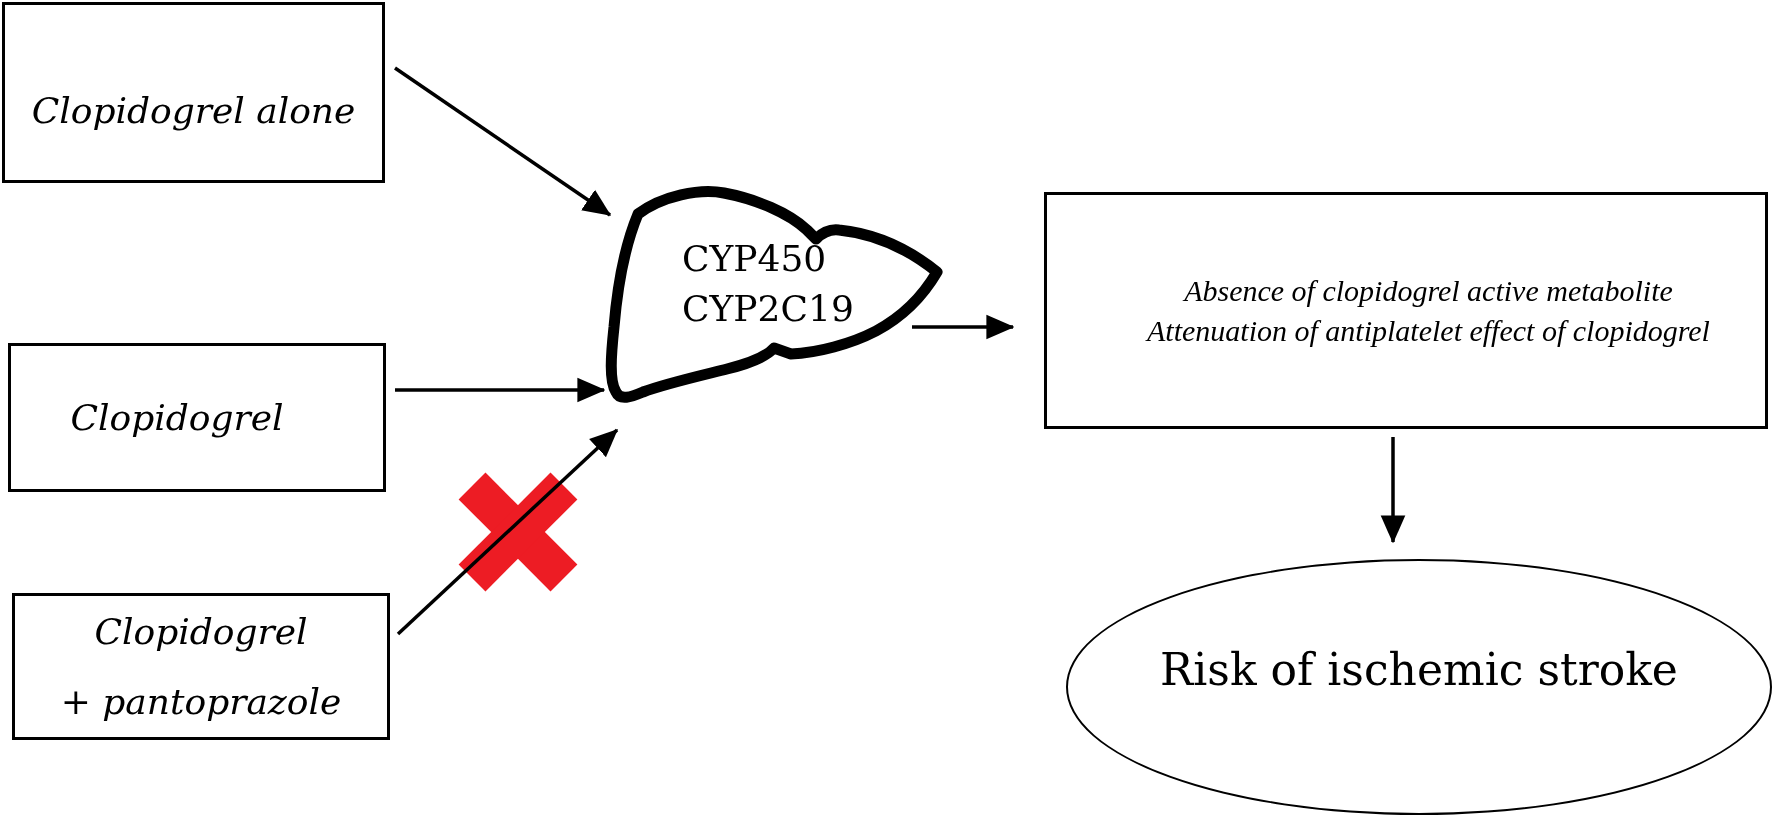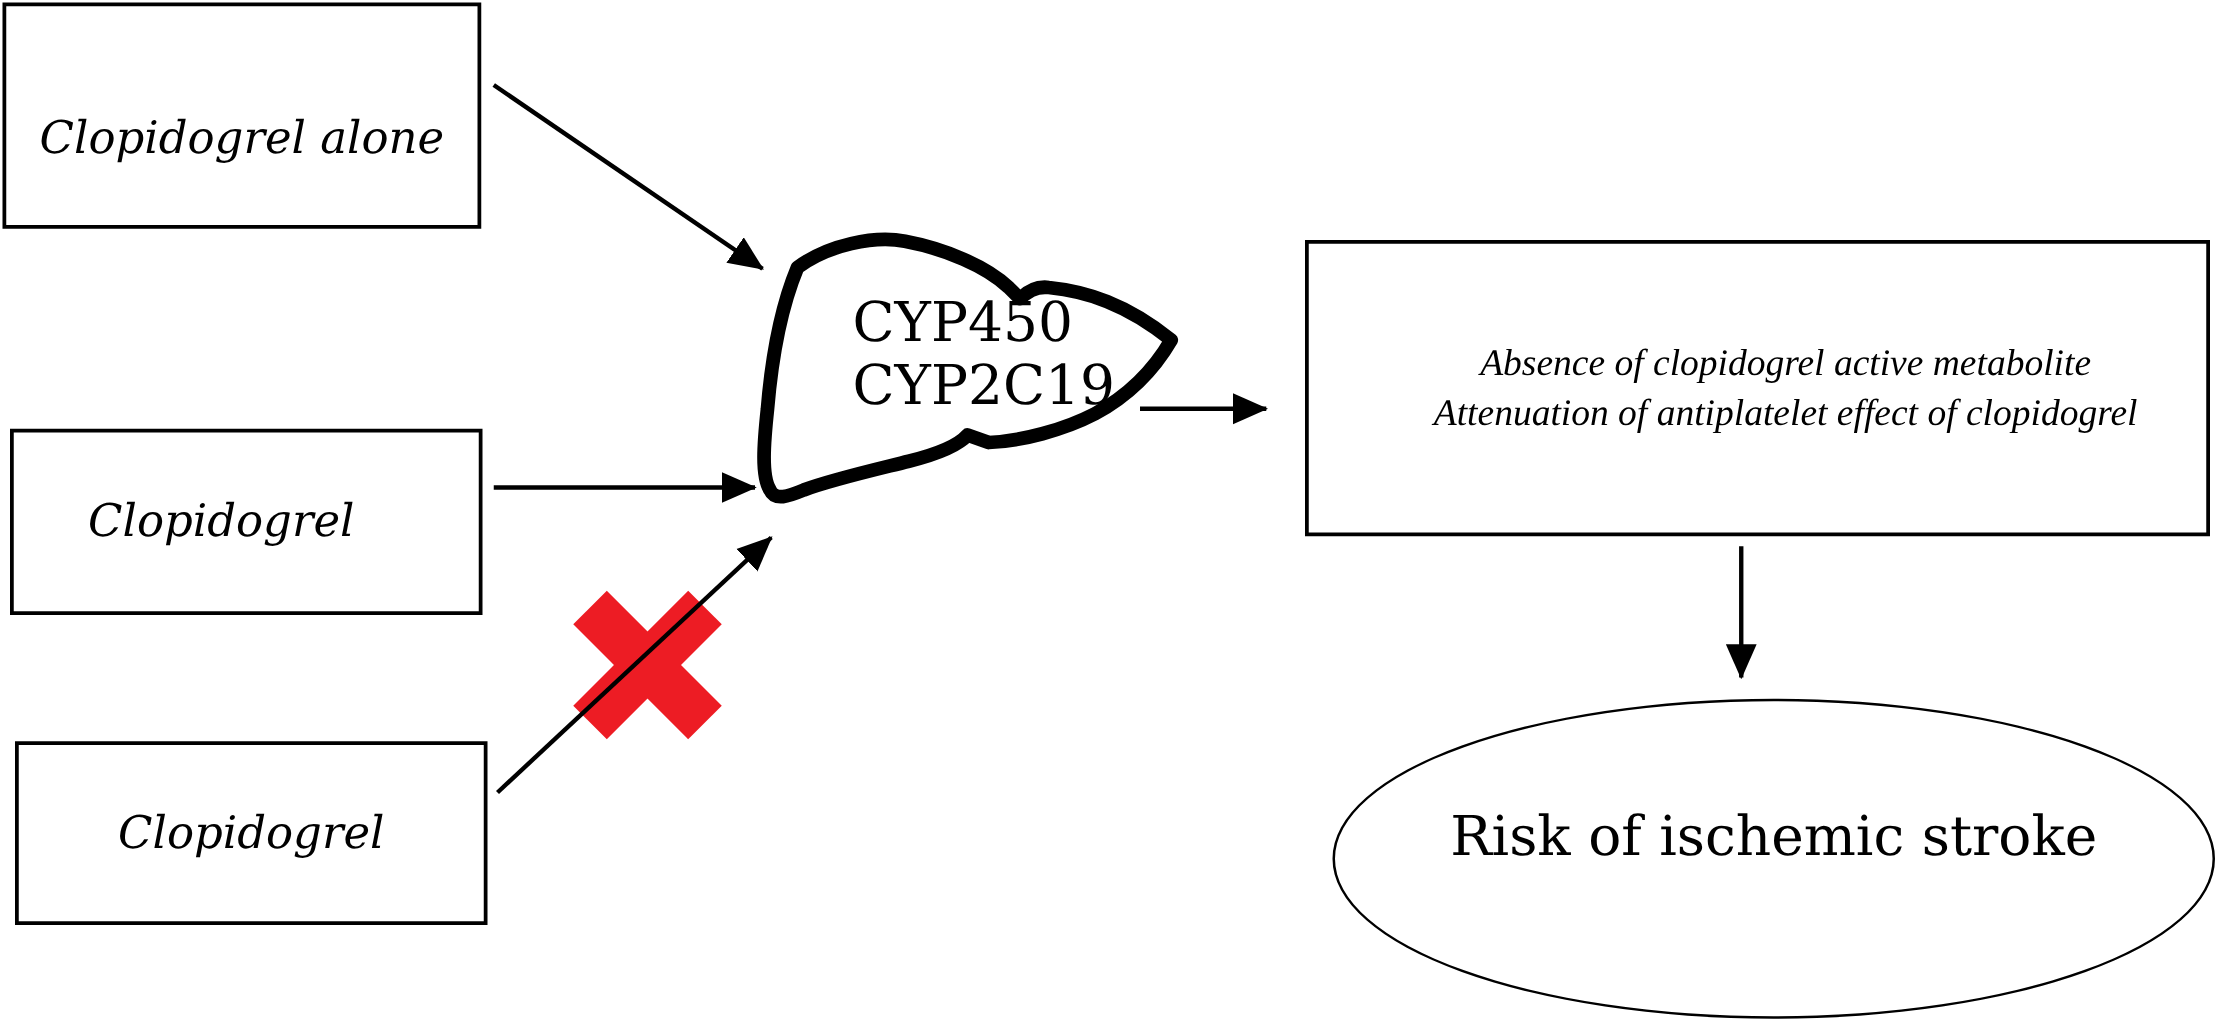--- a/index.html
+++ b/index.html
@@ -21,21 +21,21 @@
     left:1044px;top:192px;width:724px;height:237px;
     font-family:"Liberation Serif", serif;font-size:30px;line-height:40px;padding-left:45px;
   }
   .ellipse{
     position:absolute;left:1066px;top:559px;width:706px;height:256px;box-sizing:border-box;
     border:2px solid #000;border-radius:50%;background:#fff;
     display:flex;align-items:center;justify-content:center;
     font-size:44px;padding-bottom:36px;text-align:center;
   }
   .liver-label{
-    position:absolute;left:682px;top:234px;font-size:44px;line-height:50px;
+    position:absolute;left:682px;top:234px;font-size:36px;line-height:50px;
     text-align:left;white-space:nowrap;
   }
   .arrow{stroke:#000;stroke-width:3.5;fill:none;}
   .liver-outline{fill:none;stroke:#000;stroke-width:11;stroke-linejoin:round;stroke-linecap:round;}
 </style>
 </head>
 <body>
 
 <div class="canvas">
 
@@ -76,20 +76,21 @@
   <div class="box box-alone">
     <span>Clopidogrel alone</span>
   </div>
 
   <div class="box box-omeprazole">
     <span>Clopidogrel</span>
   </div>
 
   <div class="box box-pantoprazole">
     <span>Clopidogrel</span>
+    <span>+ pantoprazole</span>
   </div>
 
   <div class="liver-label">
     <div>CYP450</div>
     <div>CYP2C19</div>
   </div>
 
   <div class="box box-outcome">
     <span>Absence of clopidogrel active metabolite</span>
     <span>Attenuation of antiplatelet effect of clopidogrel</span>

